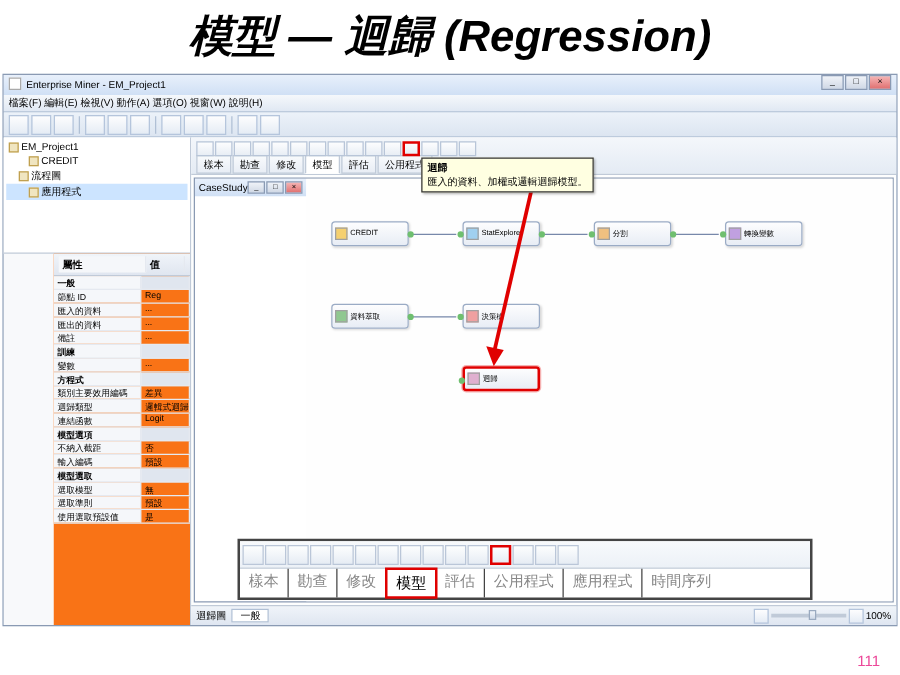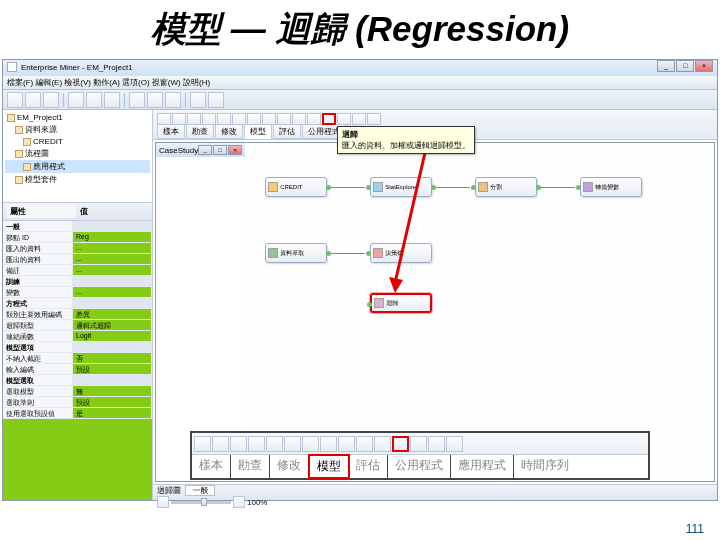--- a/index.html
+++ b/index.html
@@ -23,21 +23,21 @@
   .main-area { display: flex; height: 390px; }
   
   .left-panel { width: 150px; background: #f8f9fb; border-right: 1px solid #c0cad8; display: flex; flex-direction: column; }
   .project-tree { height: 93px; background: #fff; border-bottom: 1px solid #c0cad8; padding: 2px; font-size: 8px; overflow: hidden; }
   .tree-item { padding: 1px 0 1px 2px; white-space: nowrap; }
   .tree-item.i1 { padding-left: 10px; }
   .tree-item.i2 { padding-left: 18px; }
   .tree-item.sel { background: #cce4ff; }
   .tree-icon { width: 8px; height: 8px; background: #f0e5c0; border: 1px solid #c0a050; display: inline-block; margin-right: 2px; vertical-align: middle; }
   
-  .props { flex: 1; overflow: hidden; background: #84cc16; }
+  .props { flex: 1; overflow: hidden; background: #f97316; margin-left: 40px; }
   .props-header { background: linear-gradient(#f0f4f9,#e0e6f0); padding: 2px 4px; font-size: 8px; font-weight: bold; border-bottom: 1px solid #c0cad8; display: flex; }
   .props-row { display: flex; border-bottom: 1px solid #e5e9f0; font-size: 7px; height: 11px; }
   .props-row.hdr { background: #e0e6ef; font-weight: bold; }
   .props-cell { padding: 1px 3px; border-right: 1px solid #e5e9f0; overflow: hidden; white-space: nowrap; }
   .props-cell.k { width: 70px; background: #f5f7fa; }
   .props-cell.v { flex: 1; }
   
   .canvas-panel { flex: 1; display: flex; flex-direction: column; background: #fdfefe; }
   
   .node-toolbar { height: 30px; background: linear-gradient(#f4f7fb,#e4ebf4); border-bottom: 1px solid #c0cad8; padding: 2px 4px; }
@@ -68,26 +68,26 @@
   .red-arrow polygon { fill: #e00000; }
   
   .bottom-categories { position: absolute; bottom: 60px; left: 190px; width: 460px; background: #fff; border: 2px solid #444; z-index: 15; }
   .bc-icons { height: 22px; display: flex; align-items: center; gap: 1px; padding: 2px; background: linear-gradient(#f8fafc,#ecf1f7); border-bottom: 1px solid #c0cad8; }
   .bc-icon { width: 17px; height: 16px; background: linear-gradient(#fdfefe,#e6ecf4); border: 1px solid #bac6d8; }
   .bc-icon.hl { border: 2px solid #e00000; }
   .bc-tabs { display: flex; font-size: 12px; }
   .bc-tab { padding: 2px 7px; border-right: 1px solid #444; cursor: pointer; color: #888; }
   .bc-tab.active { color: #000; border: 2px solid #e00000; margin: -1px; }
   
-  .status-bar { height: 16px; background: linear-gradient(#f0f4f9,#dfe6f1); border-top: 1px solid #c0cad8; display: flex; align-items: flex-start; padding: 0 4px; font-size: 8px; justify-content: space-between; flex-direction: column; }
+  .status-bar { height: 16px; background: linear-gradient(#f0f4f9,#dfe6f1); border-top: 1px solid #c0cad8; display: flex; align-items: center; padding: 0 4px; font-size: 8px; justify-content: space-between; }
   .zoom-ctrl { display: flex; align-items: center; gap: 2px; }
   .zoom-slider { width: 60px; height: 3px; background: #c0cad8; position: relative; }
   .zoom-thumb { position: absolute; width: 6px; height: 8px; background: linear-gradient(#f0f4f9,#d0dae8); border: 1px solid #9aaac0; top: -3px; left: 50%; }
   
-  .page-number { position: absolute; bottom: 4px; right: 16px; font-size: 12px; color: #0c4a6e; }
+  .page-number { position: absolute; bottom: 4px; right: 16px; font-size: 12px; color: #ec4899; }
 </style>
 </head>
 <body>
 
 <div class="slide-title">模型 — 迴歸 (Regression)</div>
 
 <div class="app-window">
 
   <div class="title-bar">
     <span class="win-logo"></span>
@@ -116,25 +116,23 @@
     <span class="tb-sep"></span>
     <span class="tb-btn"></span>
     <span class="tb-btn"></span>
   </div>
 
   <div class="main-area">
 
     <div class="left-panel">
       <div class="project-tree">
         <div class="tree-item"><span class="tree-icon"></span><span>EM_Project1</span></div>
-        <div class="tree-item i1"><span class="tree-icon"></span><span>資料來源</span></div>
         <div class="tree-item i2"><span class="tree-icon"></span><span>CREDIT</span></div>
         <div class="tree-item i1"><span class="tree-icon"></span><span>流程圖</span></div>
         <div class="tree-item i2 sel"><span class="tree-icon"></span><span>應用程式</span></div>
-        <div class="tree-item i1"><span class="tree-icon"></span><span>模型套件</span></div>
       </div>
       <div class="props">
         <div class="props-header">
           <span class="props-cell k">屬性</span>
           <span class="props-cell v">值</span>
         </div>
         <div id="props-body">
             <div class="props-row hdr">
               <span class="props-cell k">一般</span>
               <span class="props-cell v"></span>

